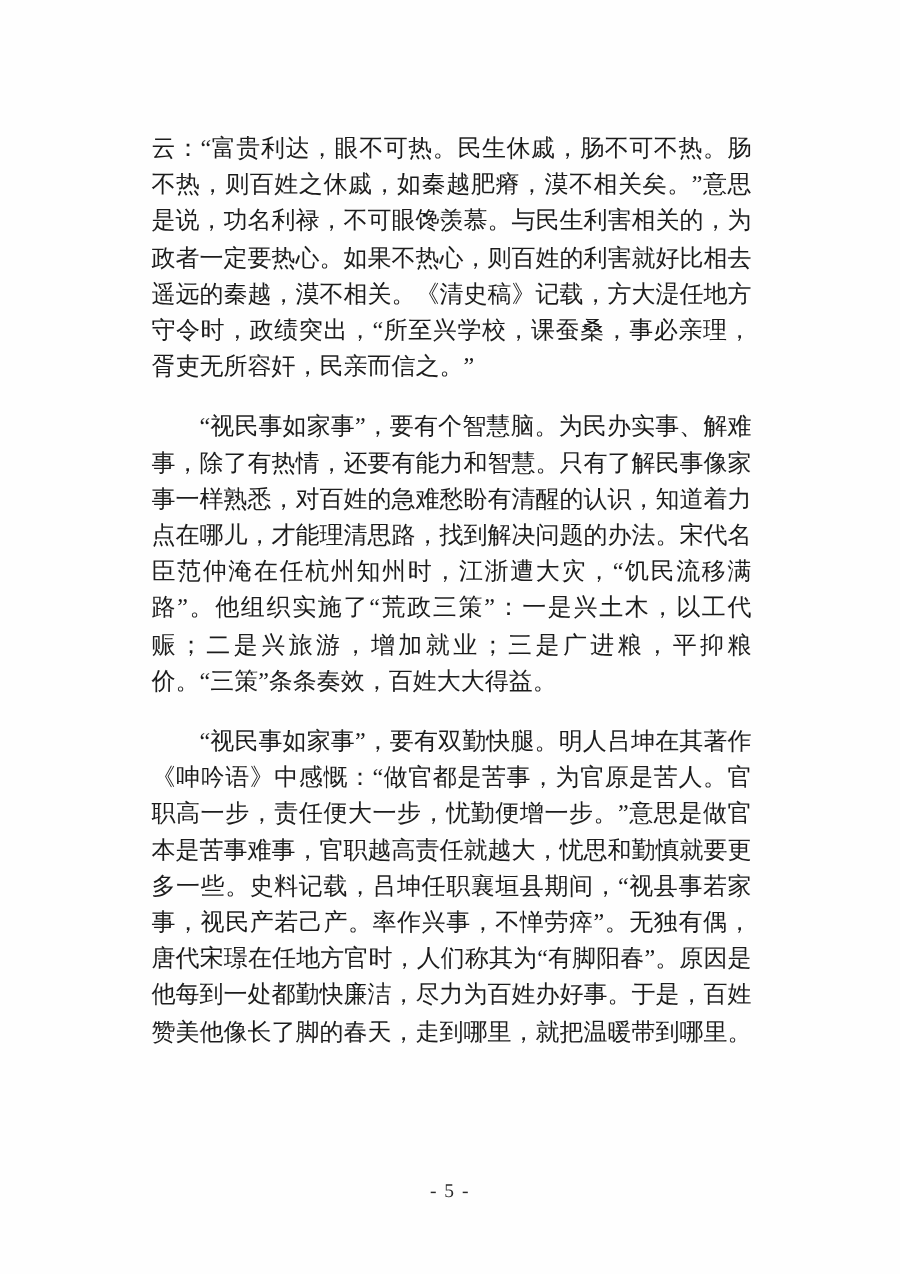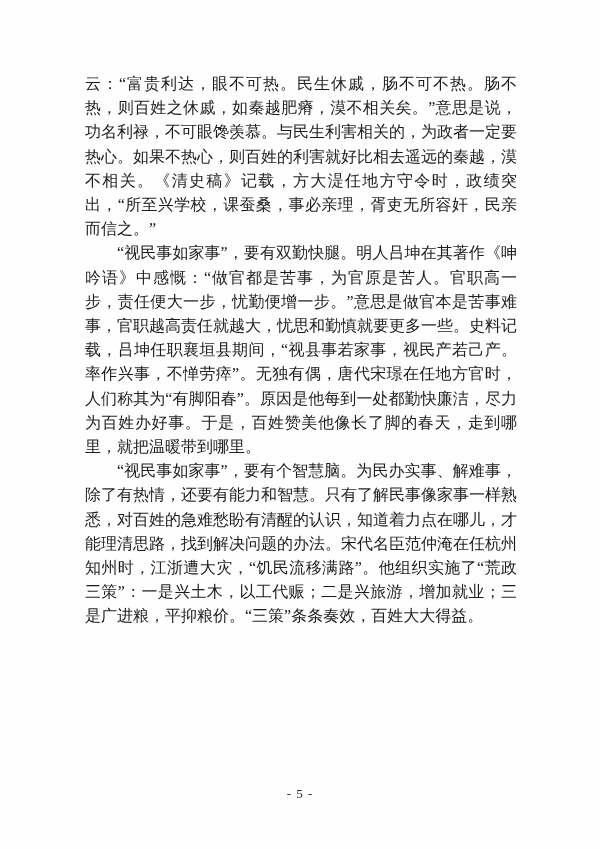--- a/index.html
+++ b/index.html
@@ -21,21 +21,21 @@
     top: 72px;
     width: 432px;
     color: #1c1c1c;
     font-size: 16px;
     line-height: 24.2px;
     text-align: justify;
     text-justify: inter-ideograph;
     word-break: break-all;
   }
   .text-block p {
-    margin: 0;
+    margin: 16px;
     padding: 0;
   }
   .text-block p.indent {
     text-indent: 2em;
   }
   .page-number {
     position: absolute;
     top: 786px;
     left: 0;
     width: 100%;
@@ -45,17 +45,17 @@
     letter-spacing: 1px;
     line-height: 16px;
   }
 </style>
 </head>
 <body>
 
 <div class="page">
   <div class="text-block">
     <p>云：“富贵利达，眼不可热。民生休戚，肠不可不热。肠不热，则百姓之休戚，如秦越肥瘠，漠不相关矣。”意思是说，功名利禄，不可眼馋羡慕。与民生利害相关的，为政者一定要热心。如果不热心，则百姓的利害就好比相去遥远的秦越，漠不相关。《清史稿》记载，方大湜任地方守令时，政绩突出，“所至兴学校，课蚕桑，事必亲理，胥吏无所容奸，民亲而信之。”</p>
+    <p class="indent">“视民事如家事”，要有个智慧脑。为民办实事、解难事，除了有热情，还要有能力和智慧。只有了解民事像家事一样熟悉，对百姓的急难愁盼有清醒的认识，知道着力点在哪儿，才能理清思路，找到解决问题的办法。宋代名臣范仲淹在任杭州知州时，江浙遭大灾，“饥民流移满路”。他组织实施了“荒政三策”：一是兴土木，以工代赈；二是兴旅游，增加就业；三是广进粮，平抑粮价。“三策”条条奏效，百姓大大得益。</p>
     <p class="indent">“视民事如家事”，要有双勤快腿。明人吕坤在其著作《呻吟语》中感慨：“做官都是苦事，为官原是苦人。官职高一步，责任便大一步，忧勤便增一步。”意思是做官本是苦事难事，官职越高责任就越大，忧思和勤慎就要更多一些。史料记载，吕坤任职襄垣县期间，“视县事若家事，视民产若己产。率作兴事，不惮劳瘁”。无独有偶，唐代宋璟在任地方官时，人们称其为“有脚阳春”。原因是他每到一处都勤快廉洁，尽力为百姓办好事。于是，百姓赞美他像长了脚的春天，走到哪里，就把温暖带到哪里。</p>
-    <p class="indent">“视民事如家事”，要有个智慧脑。为民办实事、解难事，除了有热情，还要有能力和智慧。只有了解民事像家事一样熟悉，对百姓的急难愁盼有清醒的认识，知道着力点在哪儿，才能理清思路，找到解决问题的办法。宋代名臣范仲淹在任杭州知州时，江浙遭大灾，“饥民流移满路”。他组织实施了“荒政三策”：一是兴土木，以工代赈；二是兴旅游，增加就业；三是广进粮，平抑粮价。“三策”条条奏效，百姓大大得益。</p>
   </div>
   <div class="page-number">- 5 -</div>
 </div>
 
 </body></html>

